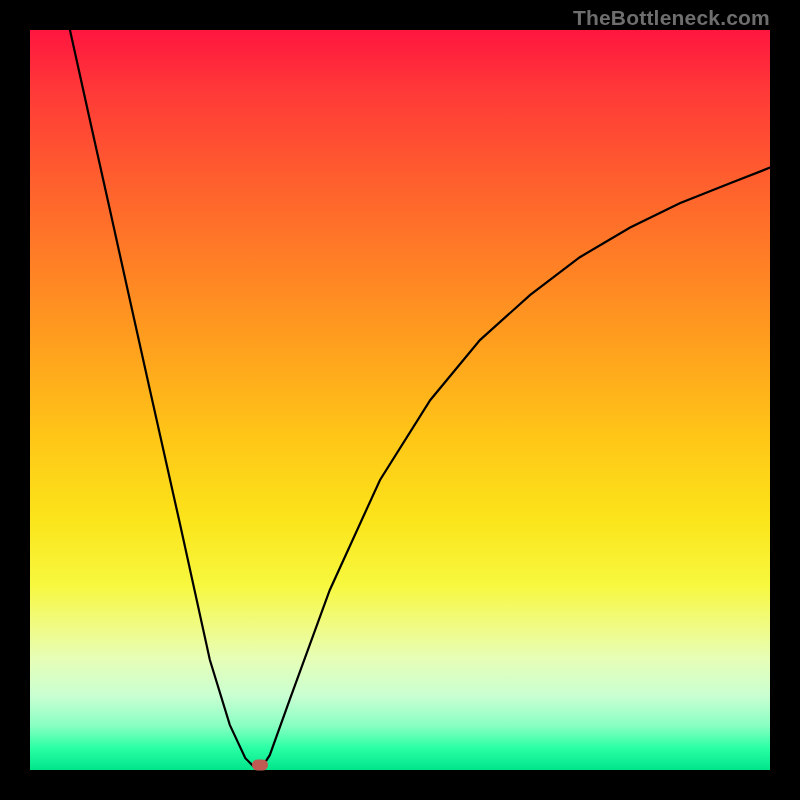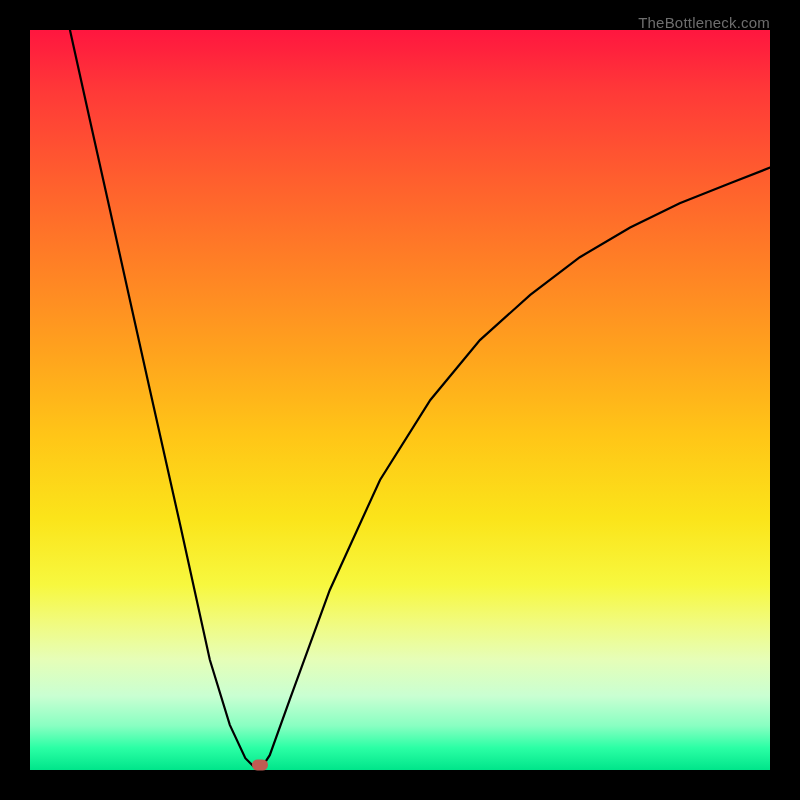--- a/index.html
+++ b/index.html
@@ -22,25 +22,25 @@
       #f7f83f 75%,
       #f1fb7d 80%,
       #e6feb7 85%,
       #c9ffd2 90%,
       #89ffc2 94%,
       #2bffa5 97%,
       #00e58a 100%);
   }
   .watermark {
     position: absolute;
-    top: 14px;
+    top: 6px;
     right: 30px;
     color: #6e6e6e;
-    font-size: 15px;
-    font-weight: 400;
+    font-size: 21px;
+    font-weight: 700;
     letter-spacing: 0.2px;
   }
   svg.curve {
     position: absolute;
     left: 0; top: 0;
     width: 740px; height: 740px;
   }
   .marker {
     position: absolute;
     width: 16px;

